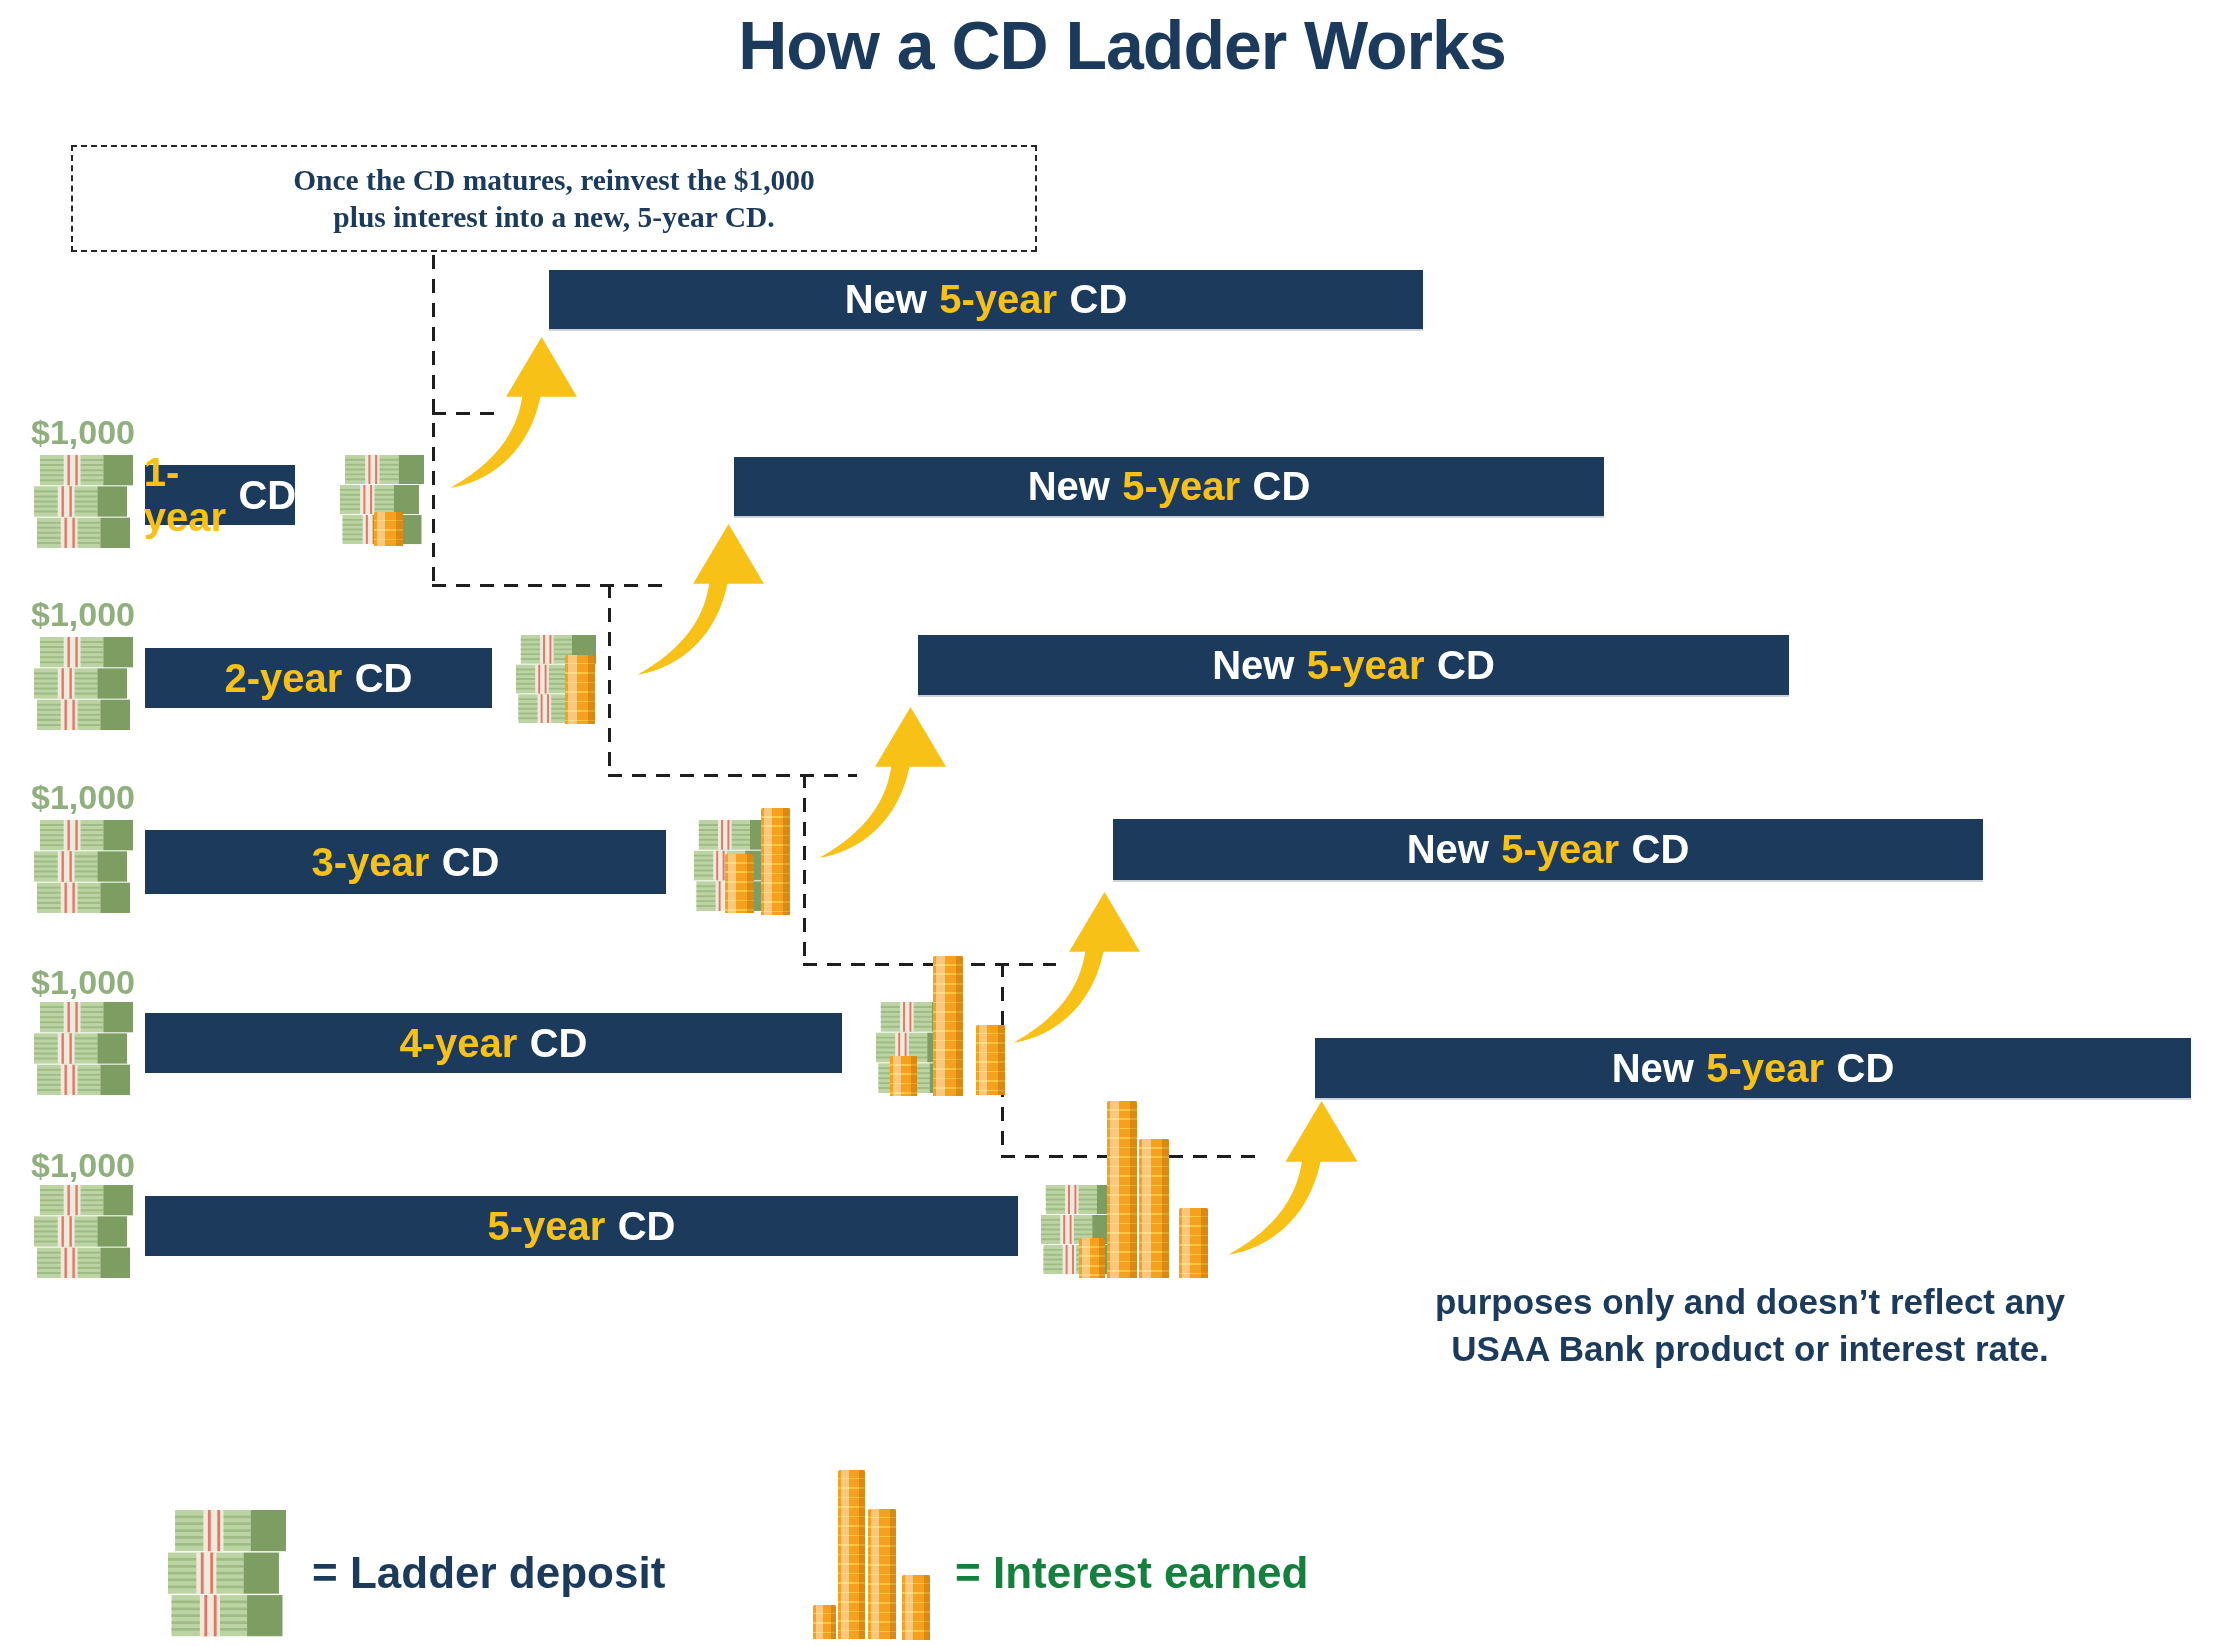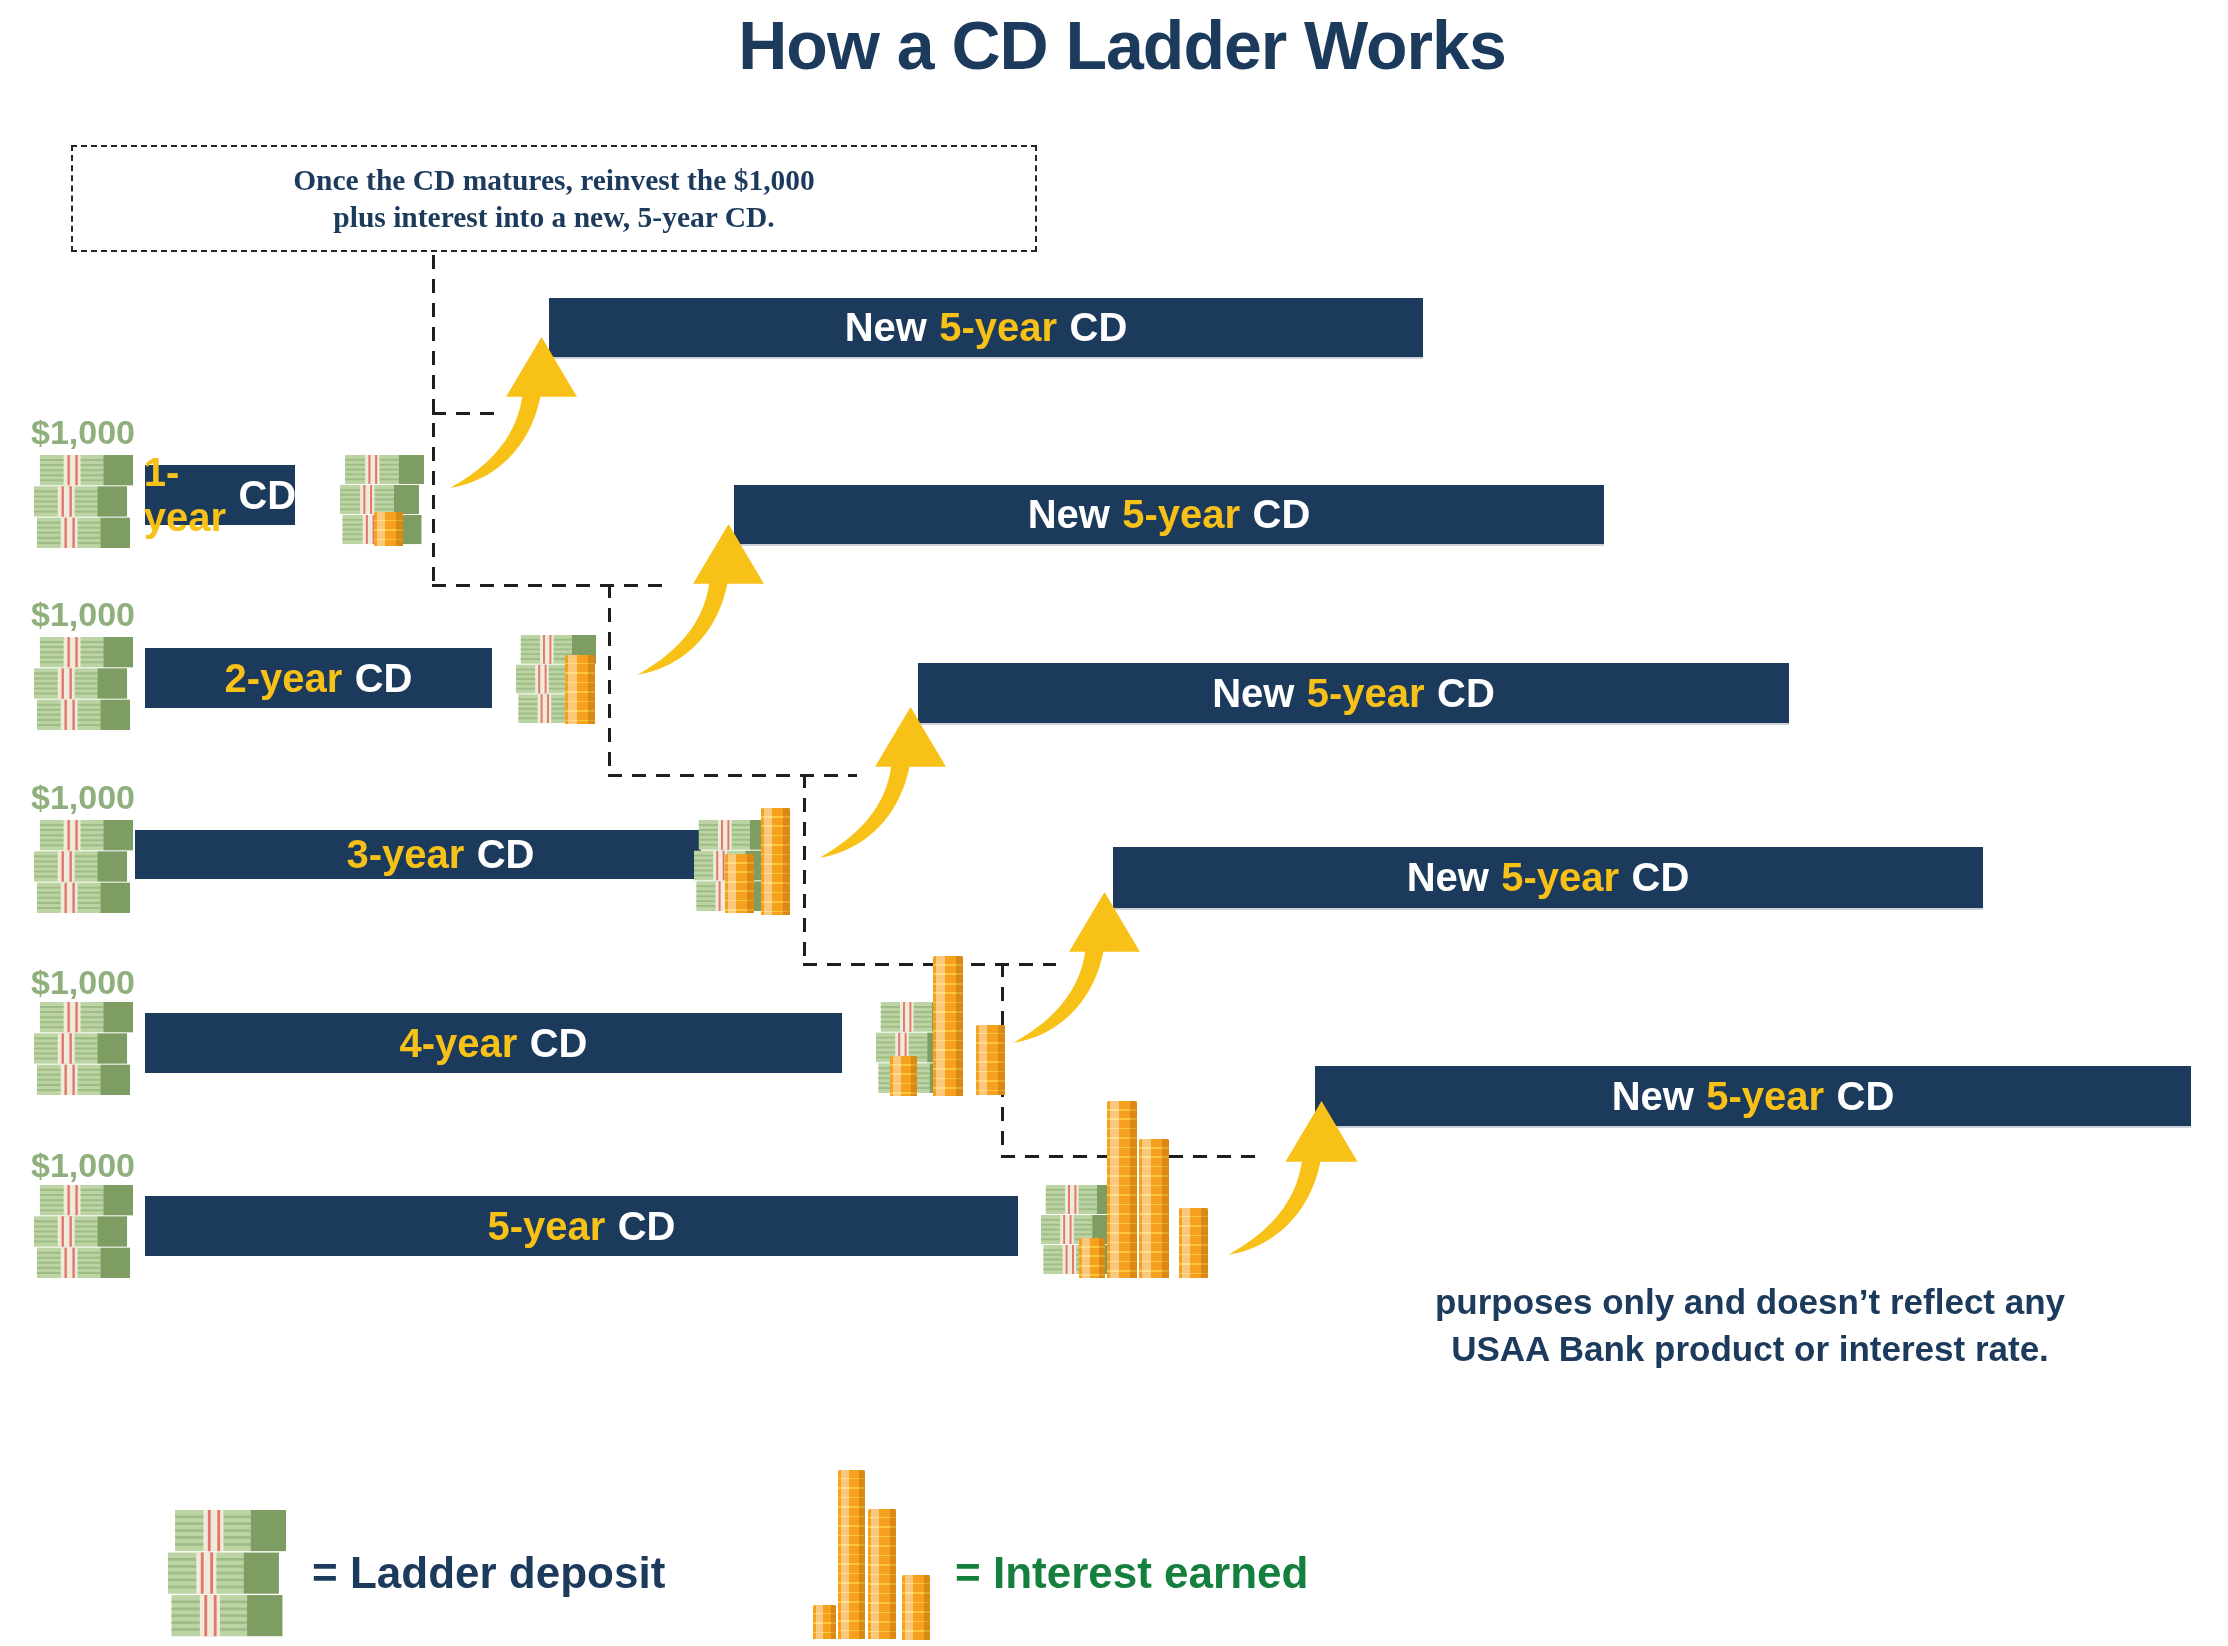--- a/index.html
+++ b/index.html
@@ -12,21 +12,21 @@
   #callout{left:71px;top:145px;width:962px;height:103px;border:2.9px dashed #262626;
            display:flex;flex-direction:column;justify-content:center;text-align:center;
            font-size:29.5px;line-height:37px;font-family:Liberation Serif, serif;}
   
   .dh{height:2.9px;background:repeating-linear-gradient(to right,#1e1e1e 0 14.3px,transparent 14.3px 24px);}
   .dv{width:2.9px;background:repeating-linear-gradient(to bottom,#1e1e1e 0 14.3px,transparent 14.3px 24px);}
   
   .dep{font-size:34px;}
   
   .bar,.nbar{display:flex;align-items:center;justify-content:center;font-size:40px;}
-  .nbar{box-shadow:0 1.9px 0 rgba(160,170,180,.55);margin-top:28px;}
+  .nbar{box-shadow:0 1.9px 0 rgba(160,170,180,.55);}
   .t+.t{margin-left:12.4px;}
   
   .coin{position:absolute;background:repeating-linear-gradient(to bottom,#F5A11E 0 7.6px,#FFC63F 7.6px 9.5px);
         border-radius:1.9px 1.9px 0 0;}
   .coin::before{content:"";position:absolute;left:2.9px;top:0;bottom:0;width:30%;background:rgba(255,255,255,.42);}
   .coin::after{content:"";position:absolute;right:0;top:0;bottom:0;width:22%;background:rgba(150,75,0,.28);}
   
   #disclaimer{left:1384px;top:1278px;width:732px;text-align:center;font-size:35px;line-height:47px;}
   
   .legend-label{font-size:44px;}
@@ -130,21 +130,21 @@
     </svg>
   <div class="coin" style="left:565px;top:655px;width:29.5px;height:69px;"></div>
   <svg class="arrow" viewBox="0 0 150 176" style="left:630px;top:524px;width:143px;height:164px">
       <use href="#arrowg"></use>
     </svg>
 
   <div class="abs dep" style="left:31px;top:778px;color:#8FAF7D">$1,000</div>
   <svg class="cash" viewBox="0 0 100 94" preserveAspectRatio="none" style="left:34px;top:820px;width:99px;height:95px">
       <use href="#cashg"></use>
     </svg>
-  <div class="abs bar" style="left:135px;top:830px;width:521px;height:49px;background:#1B3A5C;padding-left:45px;">
+  <div class="abs bar" style="left:145px;top:830px;width:521px;height:64px;background:#1B3A5C;">
     <span class="t" style="color:#F7C117">3-year</span>
     <span class="t" style="color:#fff">CD</span>
   </div>
   <svg class="cash" viewBox="0 0 100 94" preserveAspectRatio="none" style="left:694px;top:820px;width:80px;height:93px">
       <use href="#cashg"></use>
     </svg>
   <div class="coin" style="left:725px;top:854px;width:28.5px;height:59px;"></div>
   <div class="coin" style="left:761px;top:808px;width:28.5px;height:107px;"></div>
   <svg class="arrow" viewBox="0 0 150 176" style="left:812px;top:707px;width:143px;height:164px">
       <use href="#arrowg"></use>

